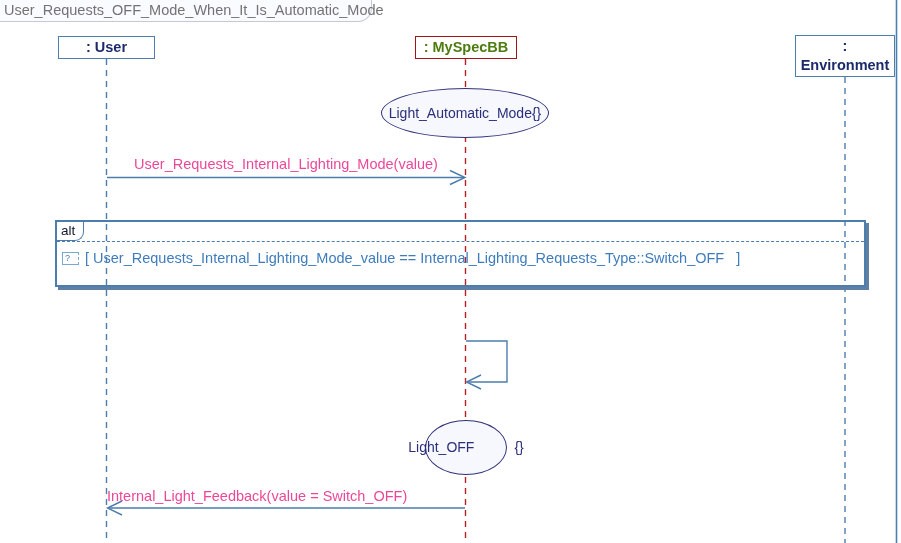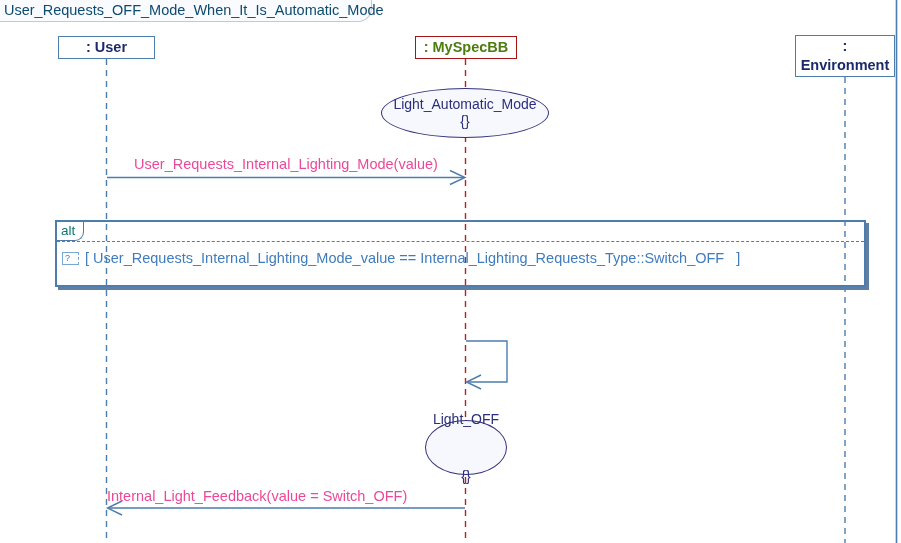--- a/index.html
+++ b/index.html
@@ -11,40 +11,40 @@
   svg { position:absolute; left:0; top:0; z-index:1; }
 
   
   .title-tab {
     position:absolute; left:0; top:0; width:372px; height:22px; z-index:5;
     background:#fafbfe; border-bottom:1px solid #c3c9d6; border-right:1px solid #c3c9d6;
     border-bottom-right-radius:14px;
   }
   .title-tab span {
     display:block; padding-left:4px; font-size:14.5px; line-height:21px;
-    color:#0c4a6e; white-space:nowrap;
+    color:#737373; white-space:nowrap;
   }
 
   
   .head {
     position:absolute; z-index:4; background:#ffffff;
     display:flex; flex-direction:column; align-items:center; justify-content:center;
     font-weight:bold; font-size:14.5px; text-align:center; line-height:19px;
   }
   .head-blue { border:1.5px solid #4d7dad; color:#1b2a6b; }
   .head-red  { border:1.5px solid #a31515; color:#4d7c0f; }
   #head-user        { left:58px;  top:36px; width:97px;  height:23px; }
   #head-myspecbb    { left:415px; top:36px; width:102px; height:23px; }
   #head-environment { left:795px; top:35px; width:100px; height:42px; }
 
   
   .cond {
     position:absolute; z-index:2; border:1.5px solid #32327a; border-radius:50%;
     background:#f6f8fd; color:#2b2e7a; font-size:14px; line-height:17px;
-    display:flex; flex-direction:column; align-items:center; justify-content:center;
+    display:flex; align-items:center; justify-content:center;
     text-align:center;
   }
   #cond-automatic { left:381px; top:88px;  width:168px; height:50px; }
   #cond-off       { left:425px; top:420px; width:82px;  height:55px;gap:40px; }
 
   
   .msg-label {
     position:absolute; z-index:2; font-size:14.5px; color:#ec4899; white-space:nowrap;
   }
   #msg1-label { left:107px; top:156px; width:358px; text-align:center; }
@@ -54,21 +54,21 @@
   
   .fragment {
     position:absolute; left:55px; top:220px; width:811px; height:67px; z-index:3;
     border:2px solid #4d7dad; background:transparent;
     box-shadow:3px 3px 0 #5f7fa3;
   }
   .fragment .operator-tab {
     position:absolute; left:0; top:0; width:27px; height:19px;
     background:#ffffff; border-right:1.6px solid #4d7dad; border-bottom:1.6px solid #4d7dad;
     border-bottom-right-radius:9px;
-    font-size:13.5px; color:#0f766e; padding-left:4px; line-height:17px;
+    font-size:13.5px; color:#0f172a; padding-left:4px; line-height:17px;
   }
   .fragment .separator {
     position:absolute; left:0; top:19px; width:100%; height:0;
     border-top:1.5px dashed #4d7dad;
   }
   .fragment .guard-row {
     position:absolute; left:5px; top:28px; display:flex; align-items:center; gap:6px;
   }
   .guard-icon {
     width:17px; height:13px; border:1px solid #7aa7d0; background:#fdfeff;

